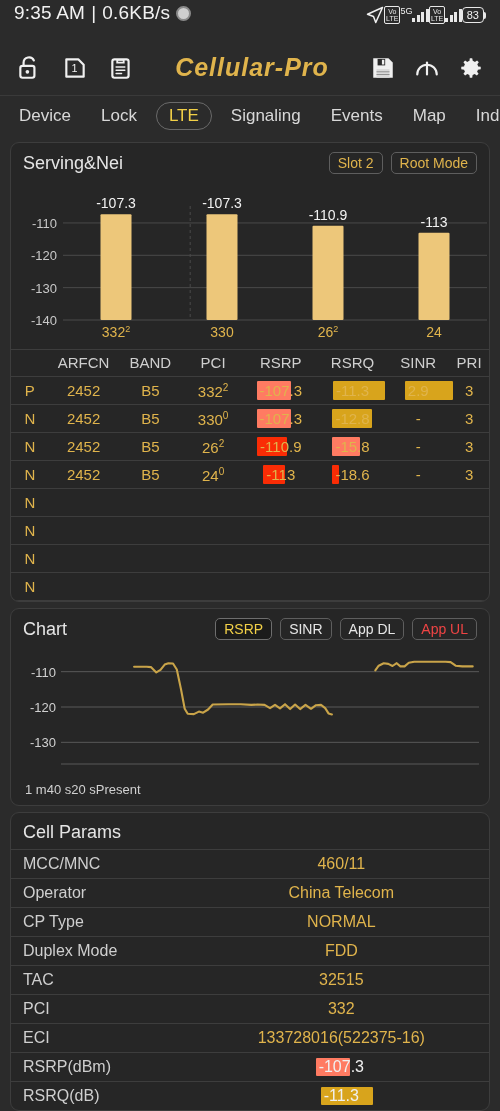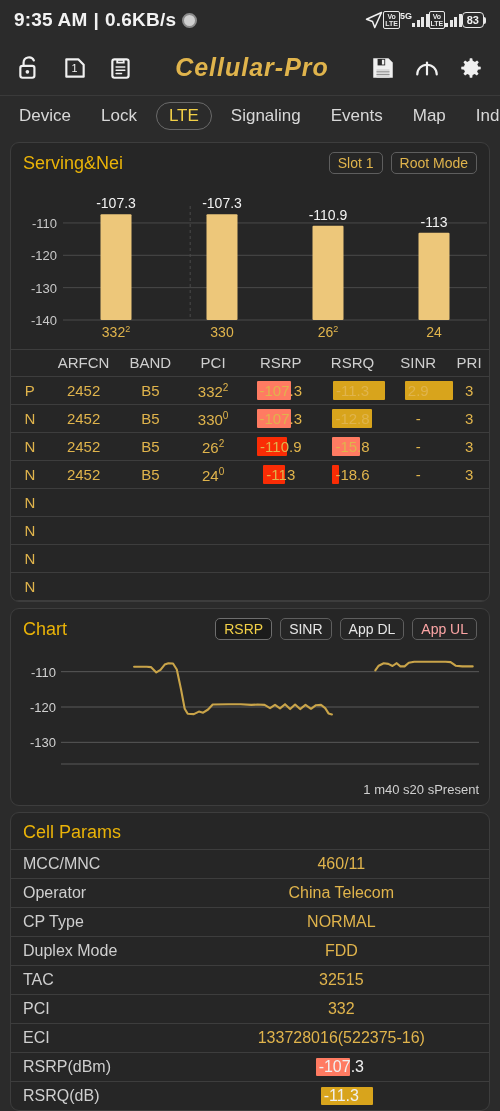--- a/index.html
+++ b/index.html
@@ -4,24 +4,23 @@
 <style>
   * { box-sizing: border-box; margin: 0; padding: 0; }
   html, body {
     width: 500px; height: 1111px;
     background: #2b2b2b;
     font-family: "Liberation Sans", sans-serif;
     overflow: hidden;
   }
   
   .statusbar {
-    height: 40px; display: flex; align-items: center;
-    justify-content: space-between; padding: 0 14px;
+    height: 40px; display: flex; align-items: flex-end;
+    justify-content: space-between; padding: 16px 14px;
     color: #f2f2f2;
-    font-weight: bold;
   }
   .sb-left { display: flex; align-items: center; gap: 6px; font-size: 19px; letter-spacing: .2px; }
   .sb-right { display: flex; align-items: center; }
   .dot-icon { width: 15px; height: 15px; border-radius: 50%;
     background: #cfcfcf; border: 2px solid #8a8a8a; display:inline-block; }
   .volte { font-size: 7px; line-height: 7px; text-align: center;
     border: 1px solid #e8e8e8; border-radius: 2px; padding: 1px 1px; color:#e8e8e8;
     font-family:"Liberation Sans",sans-serif; }
   .bars { display: flex; align-items: flex-end; gap: 1.5px; height: 14px; }
   .bars i { display: block; width: 3px; background: #e8e8e8; }
@@ -55,21 +54,21 @@
   }
 
   
   .card {
     margin: 4px 10px 6px 10px; background: #262626;
     border: 1px solid #3d3d3d; border-radius: 9px; overflow: hidden;
   }
   .card-head {
     display: flex; align-items: center; padding: 9px 12px 8px 12px;
   }
-  .card-title { color: #eab308; font-size: 18px; }
+  .card-title { color: #e5e5e5; font-size: 18px; }
   .chips { margin-left: auto; display: flex; gap: 8px; }
   .chip {
     color: #e0b44c; font-size: 14px; border: 1px solid #5e5e5e;
     border-radius: 5px; padding: 2px 8px;
   }
   .chip.on { background: #1b1b1b; color: #f2d047; border-color: #6e6e6e; }
 
   
   .barchart { position: relative; height: 165px; margin: 2px 6px 0 6px; }
   .barchart svg { display: block; }
@@ -88,21 +87,21 @@
   td.meas { position: relative; color: #eeeeee; padding: 0; }
   .meas-inner { position: relative; display: inline-block; padding: 2px 0; }
   .meas-bg {
     position: absolute; left: 0; top: 1px; bottom: 1px; border-radius: 1px;
   }
   .meas-txt { position: relative; z-index: 2; padding: 0 3px; }
   sup { font-size: 10px; vertical-align: super; }
 
   
   .linechart { margin: 0 6px; }
-  .lc-axis { display: flex; justify-content: flex-end; padding: 2px 10px 8px 14px;
+  .lc-axis { display: flex; justify-content: flex-start; padding: 2px 10px 8px 14px;
     color: #d0d0d0; font-size: 13px; }
 
   
   table.params { width: 100%; border-collapse: collapse; font-size: 16px; }
   table.params td { padding: 5px 12px; border-top: 1px solid #3d3d3d; height: 28px; }
   td.pkey { color: #cfcfcf; text-align: left; }
   td.pval { color: #e0b44c; text-align: center; }
   .pval-hl { position: relative; display: inline-block; color: #f0f0f0; }
   .pval-bg { position: absolute; left: 0; top: 0; bottom: 0; border-radius: 1px; }
   .pval-tx { position: relative; z-index: 2; padding: 0 3px; }
@@ -186,21 +185,21 @@
   <div class="tab">Signaling</div>
   <div class="tab">Events</div>
   <div class="tab">Map</div>
   <div class="tab">Indoor</div>
 </div>
 
 <div class="card">
   <div class="card-head">
     <div class="card-title">Serving&amp;Nei</div>
     <div class="chips">
-      <div class="chip">Slot 1</div>
+      <div class="chip">Slot 2</div>
       <div class="chip">Root Mode</div>
     </div>
   </div>
 
   <div class="barchart">
     <svg id="barsvg" width="478" height="162" viewBox="0 0 478 162">
         <line x1="46" x2="470" y1="38.94117647058823" y2="38.94117647058823" stroke="#4a4a4a" stroke-width="1"></line>
         <text x="40" y="43.94117647058823" fill="#c8c8c8" font-size="13" text-anchor="end" font-family="Liberation Sans">-110</text>
         <line x1="46" x2="470" y1="71.29411764705883" y2="71.29411764705883" stroke="#4a4a4a" stroke-width="1"></line>
         <text x="40" y="76.29411764705883" fill="#c8c8c8" font-size="13" text-anchor="end" font-family="Liberation Sans">-120</text>
@@ -322,21 +321,21 @@
   </table>
 </div>
 
 <div class="card">
   <div class="card-head">
     <div class="card-title">Chart</div>
     <div class="chips">
       <div class="chip on">RSRP</div>
       <div class="chip" style="color:#e6e6e6">SINR</div>
       <div class="chip" style="color:#e6e6e6">App DL</div>
-      <div class="chip" style="color:#fca5a5">App UL</div>
+      <div class="chip" style="color:#ef4444">App UL</div>
     </div>
   </div>
   <div class="linechart">
     <svg id="linesvg" width="466" height="128" viewBox="0 0 466 128">
         <line x1="44" x2="462" y1="23.666666666666668" y2="23.666666666666668" stroke="#585858" stroke-width="1"></line>
         <text x="39" y="28.666666666666668" fill="#d0d0d0" font-size="13" text-anchor="end" font-family="Liberation Sans">-110</text>
         <line x1="44" x2="462" y1="59" y2="59" stroke="#585858" stroke-width="1"></line>
         <text x="39" y="64" fill="#d0d0d0" font-size="13" text-anchor="end" font-family="Liberation Sans">-120</text>
         <line x1="44" x2="462" y1="94.33333333333333" y2="94.33333333333333" stroke="#585858" stroke-width="1"></line>
         <text x="39" y="99.33333333333333" fill="#d0d0d0" font-size="13" text-anchor="end" font-family="Liberation Sans">-130</text>

